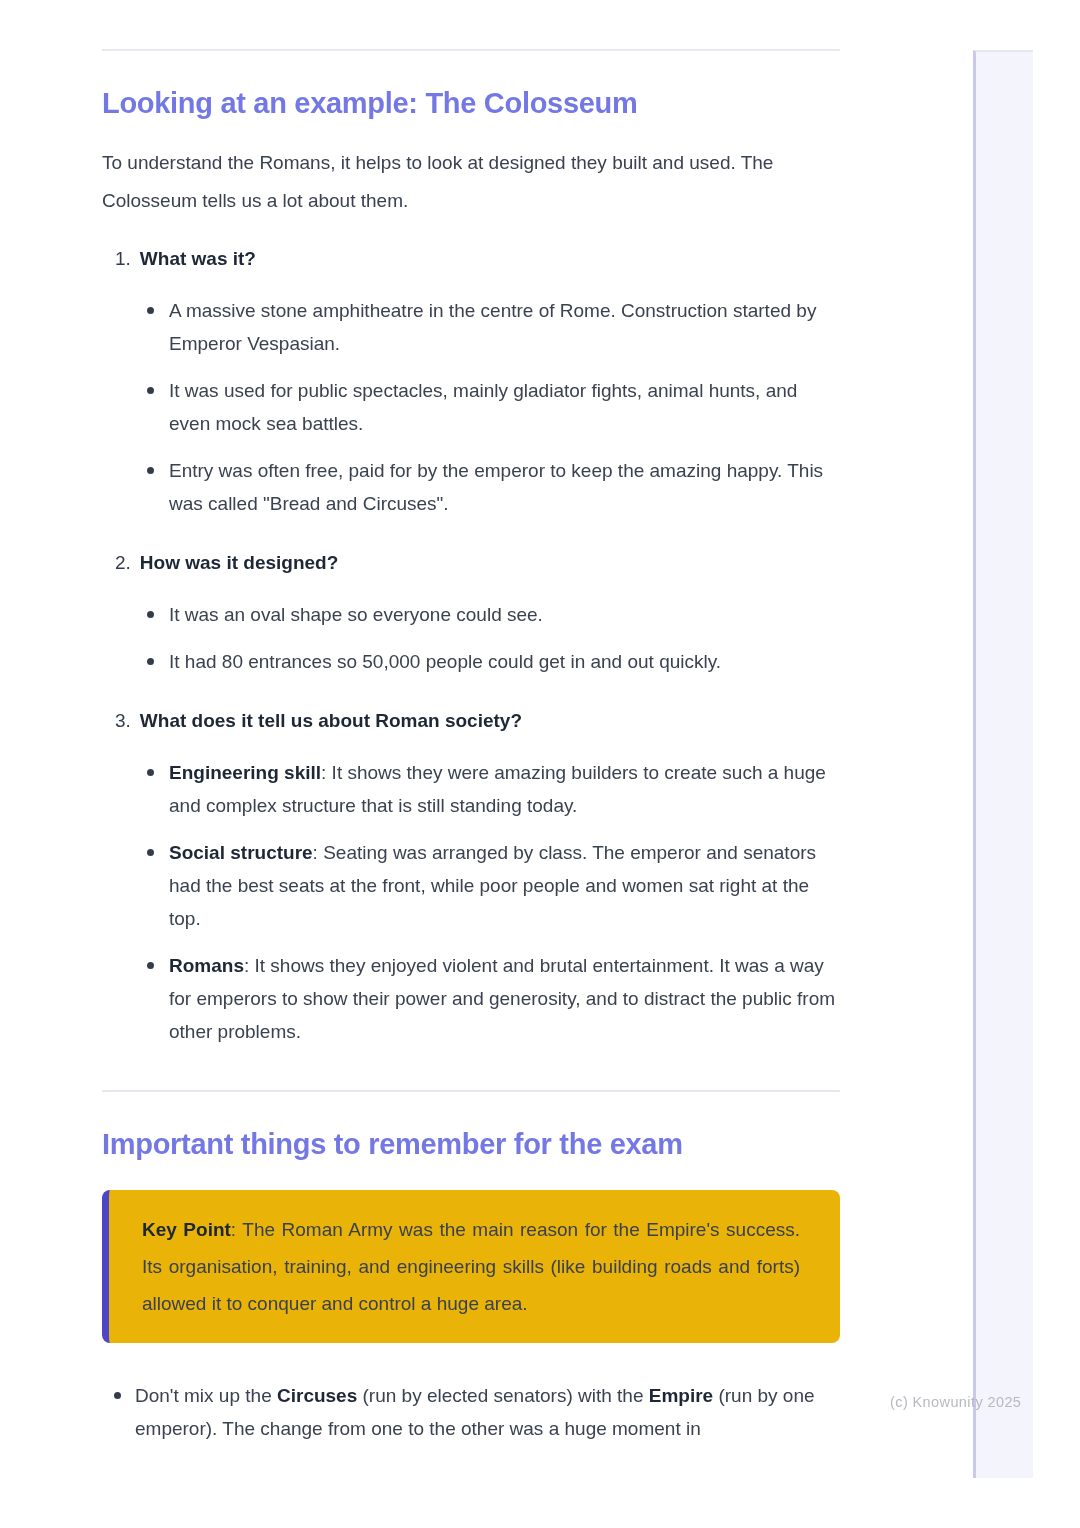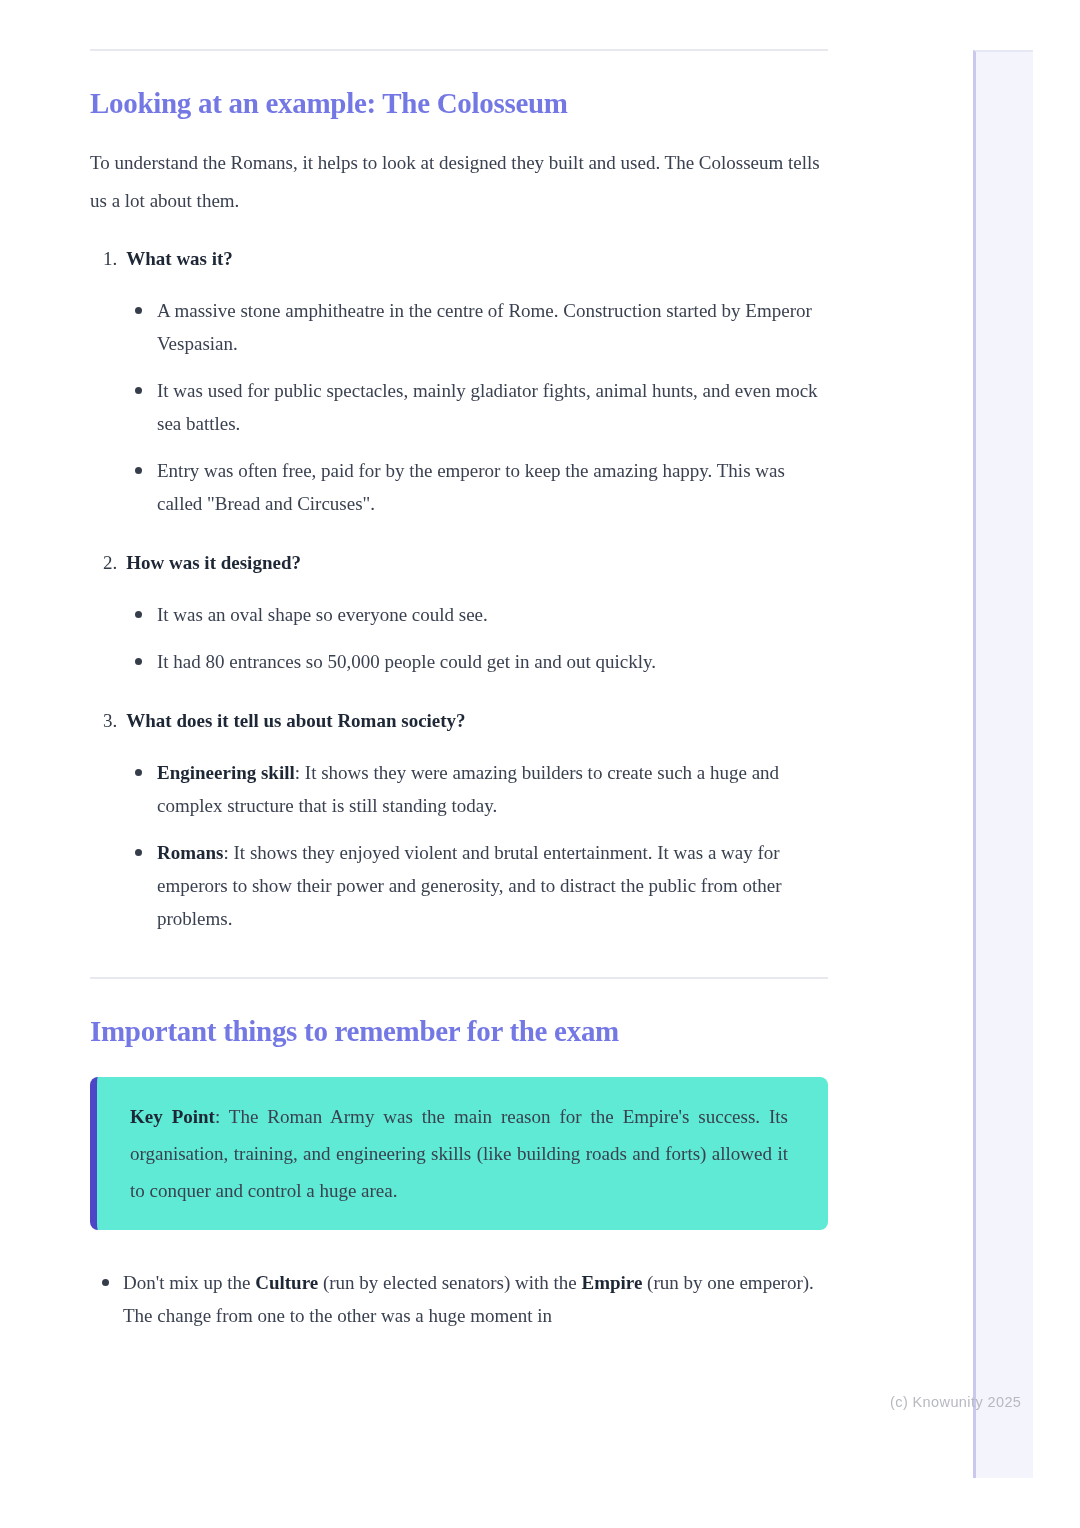--- a/index.html
+++ b/index.html
@@ -6,23 +6,22 @@
   html,body { width:1080px; height:1528px; }
   body {
     position:relative;
     background:#ffffff;
     font-family:"Liberation Sans", sans-serif;
     color:#3a4150;
     overflow:hidden;
   }
   .content {
     position:absolute;
-    left:90px; top:0;
+    left:102px; top:0;
     width:738px;
-    font-family:Liberation Serif, serif;
   }
   .divider {
     border:none;
     border-top:2px solid #e8e9ee;
     width:100%;
   }
   .divider.top { margin-top:49px; }
   .divider.mid { margin-top:42px; }
   h2.section-title {
     margin-top:36px;
@@ -70,21 +69,21 @@
     border-radius:50%;
     background:#353d4b;
   }
   ul.bullets.top-level { margin-top:36px; }
   ul.bullets.top-level > li.bullet { padding-left:33px; }
   ul.bullets.top-level > li.bullet::before { left:12px; }
   strong { font-weight:700; color:#1e2736; }
   em { font-style:italic; }
   .key-point {
     margin-top:30px;
-    background:#5eead4;
+    background:#eab308;
     border-left:7px solid #4d46c6;
     border-radius:8px;
     padding:21px 40px 21px 33px;
     font-size:19px;
     line-height:37px;
     text-align:justify;
     color:#3a4150;
   }
   .edge-bar {
     position:absolute;
@@ -126,33 +125,34 @@
           <div class="q-head"><span class="q-num">2.</span><span class="q-title">How was it designed?</span></div>
           <ul class="bullets">
             <li class="bullet"><span>It was an oval shape so everyone could see.</span></li>
             <li class="bullet"><span>It had 80 entrances so 50,000 people could get in and out quickly.</span></li>
           </ul>
         </li>
         <li class="qa-item">
           <div class="q-head"><span class="q-num">3.</span><span class="q-title">What does it tell us about Roman society?</span></div>
           <ul class="bullets">
             <li class="bullet"><strong>Engineering skill</strong><span>: It shows they were amazing builders to create such a huge and complex structure that is still standing today.</span></li>
+            <li class="bullet"><strong>Social structure</strong><span>: Seating was arranged by class. The emperor and senators had the best seats at the front, while poor people and women sat right at the top.</span></li>
             <li class="bullet"><strong>Romans</strong><span>: It shows they enjoyed violent and brutal entertainment. It was a way for emperors to show their power and generosity, and to distract the public from other problems.</span></li>
           </ul>
         </li>
       </ol>
   </section>
 
   <hr class="divider mid">
 
   <section>
     <h2 class="section-title">Important things to remember for the exam</h2>
     <div class="key-point">
       <span><strong>Key Point</strong><span>: The Roman Army was the main reason for the Empire's success. Its organisation, training, and engineering skills (like building roads and forts) allowed it to conquer and control a huge area.</span></span>
     </div>
     <ul class="bullets top-level">
-        <li class="bullet"><span>Don't mix up the </span><strong>Culture</strong><span> (run by elected senators) with the </span><strong>Empire</strong><span> (run by one emperor). The change from one to the other was a huge moment in</span></li>
+        <li class="bullet"><span>Don't mix up the </span><strong>Circuses</strong><span> (run by elected senators) with the </span><strong>Empire</strong><span> (run by one emperor). The change from one to the other was a huge moment in</span></li>
       </ul>
   </section>
 </div>
 
 <div class="edge-bar"></div>
 <div class="watermark">(c) Knowunity 2025</div>
 
 </body></html>

